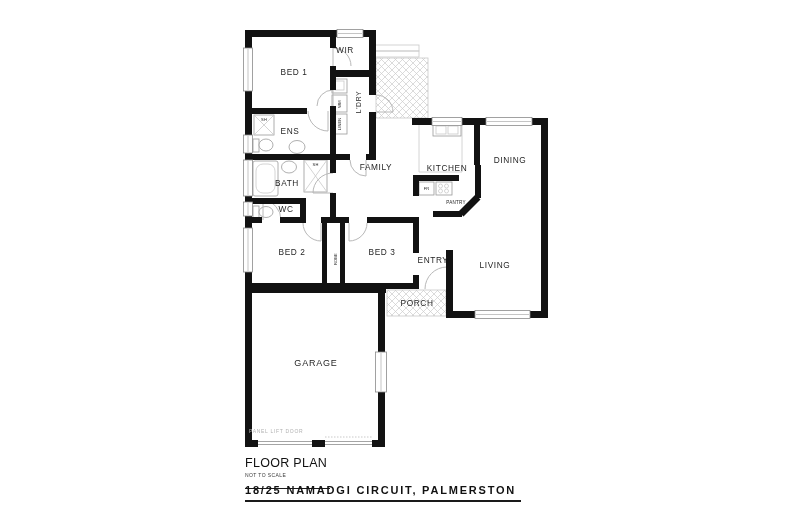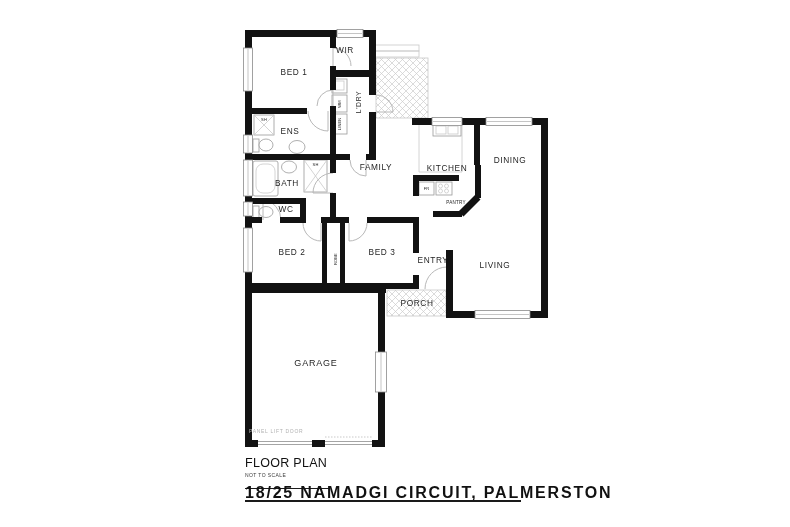--- a/index.html
+++ b/index.html
@@ -15,21 +15,21 @@
   .lbl-ghost{font-size:5px;letter-spacing:0.7px;fill:#b2b2b2;text-anchor:start;}
   .wall{fill:#121212;}
   .fx{stroke:#9a9a9a;stroke-width:0.8;fill:#ffffff;}
   .fxl{stroke:#c9c9c9;stroke-width:0.8;fill:none;}
   .door{stroke:#b8b8b8;stroke-width:1;fill:none;}
   .win{fill:#ffffff;stroke:#8a8a8a;stroke-width:0.8;}
   .winline{stroke:#8a8a8a;stroke-width:0.5;}
   .title{position:absolute;left:245px;top:456px;font-size:12.5px;letter-spacing:0.3px;
          border-bottom:1.2px solid #1a1a1a;padding:0 3px 18px 0;}
   .scalenote{position:absolute;left:245px;top:472px;font-size:5px;letter-spacing:0.4px;color:#3a3a3a;}
-  .address{position:absolute;left:245px;top:484px;font-size:16px;font-weight:bold;letter-spacing:1.8px;}
+  .address{position:absolute;left:245px;top:484px;font-size:11px;font-weight:bold;letter-spacing:1.8px;}
   .address-rule{position:absolute;left:245px;top:500px;width:276px;height:1.5px;background:#1a1a1a;}
 </style>
 </head>
 <body>
 
 <div class="page">
 
 <svg class="plan-svg" width="790" height="527" viewBox="0 0 790 527">
   <defs>
     <pattern id="hatch" width="7" height="7" patternUnits="userSpaceOnUse">

